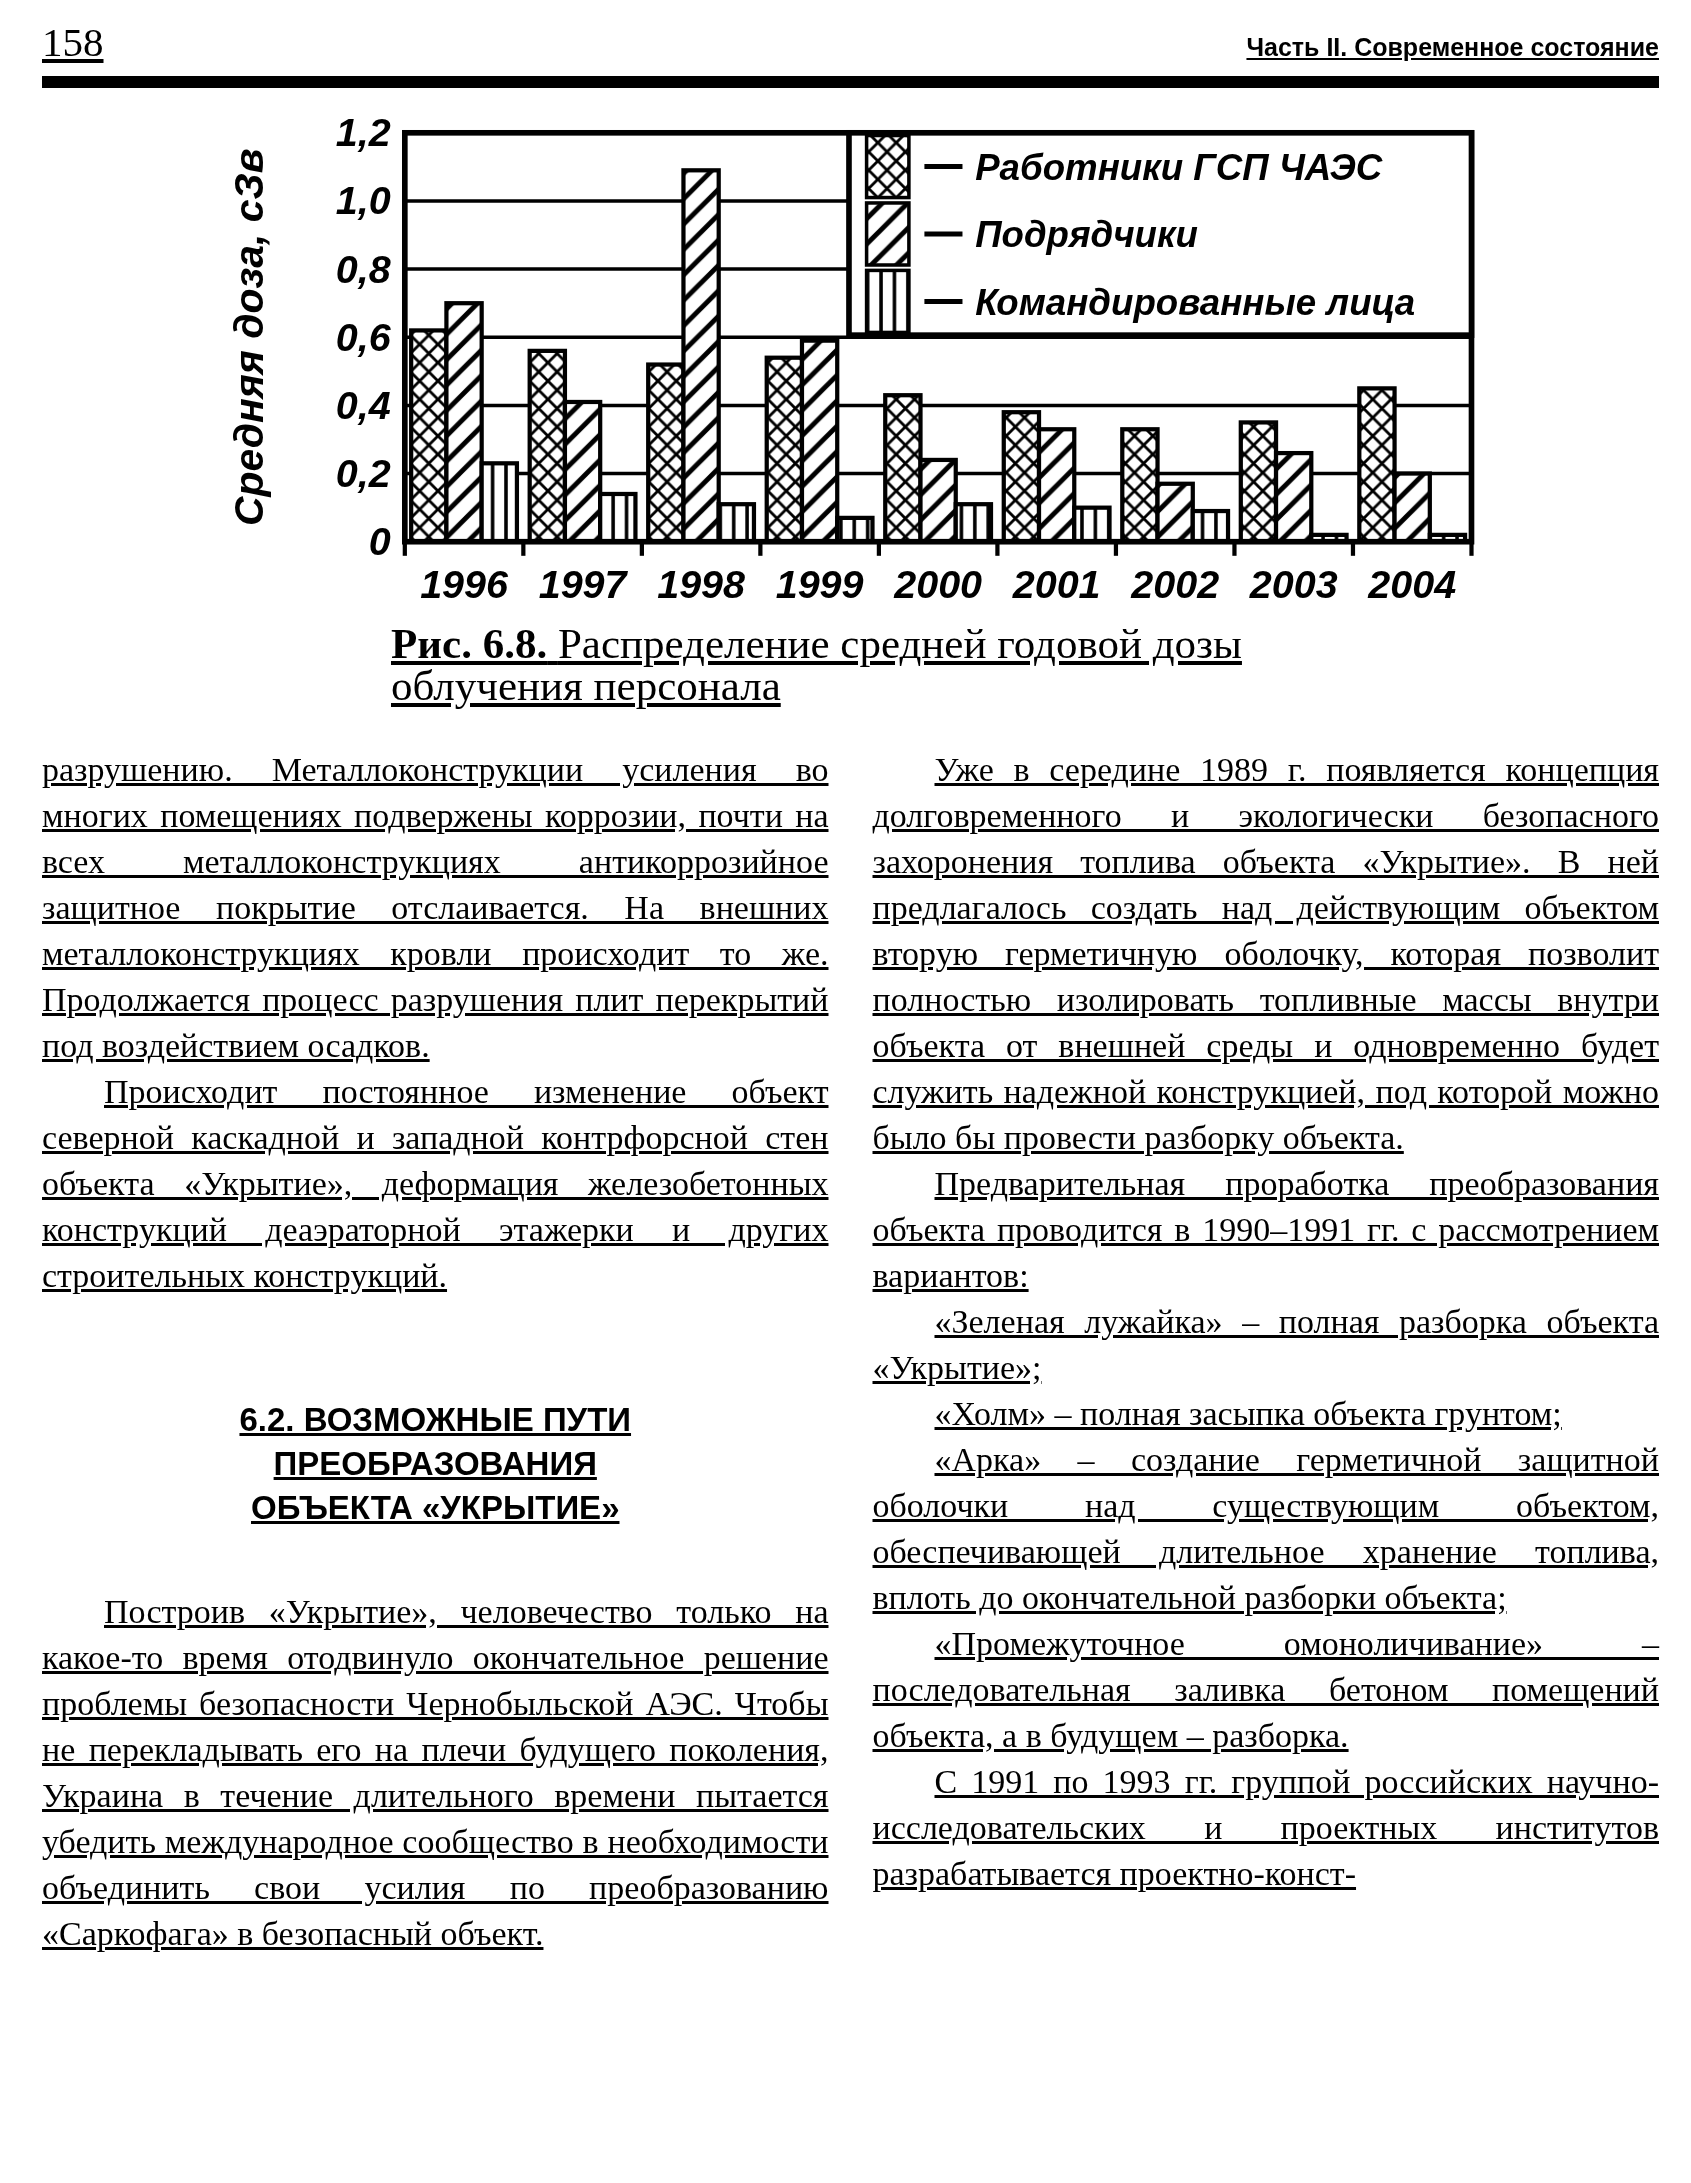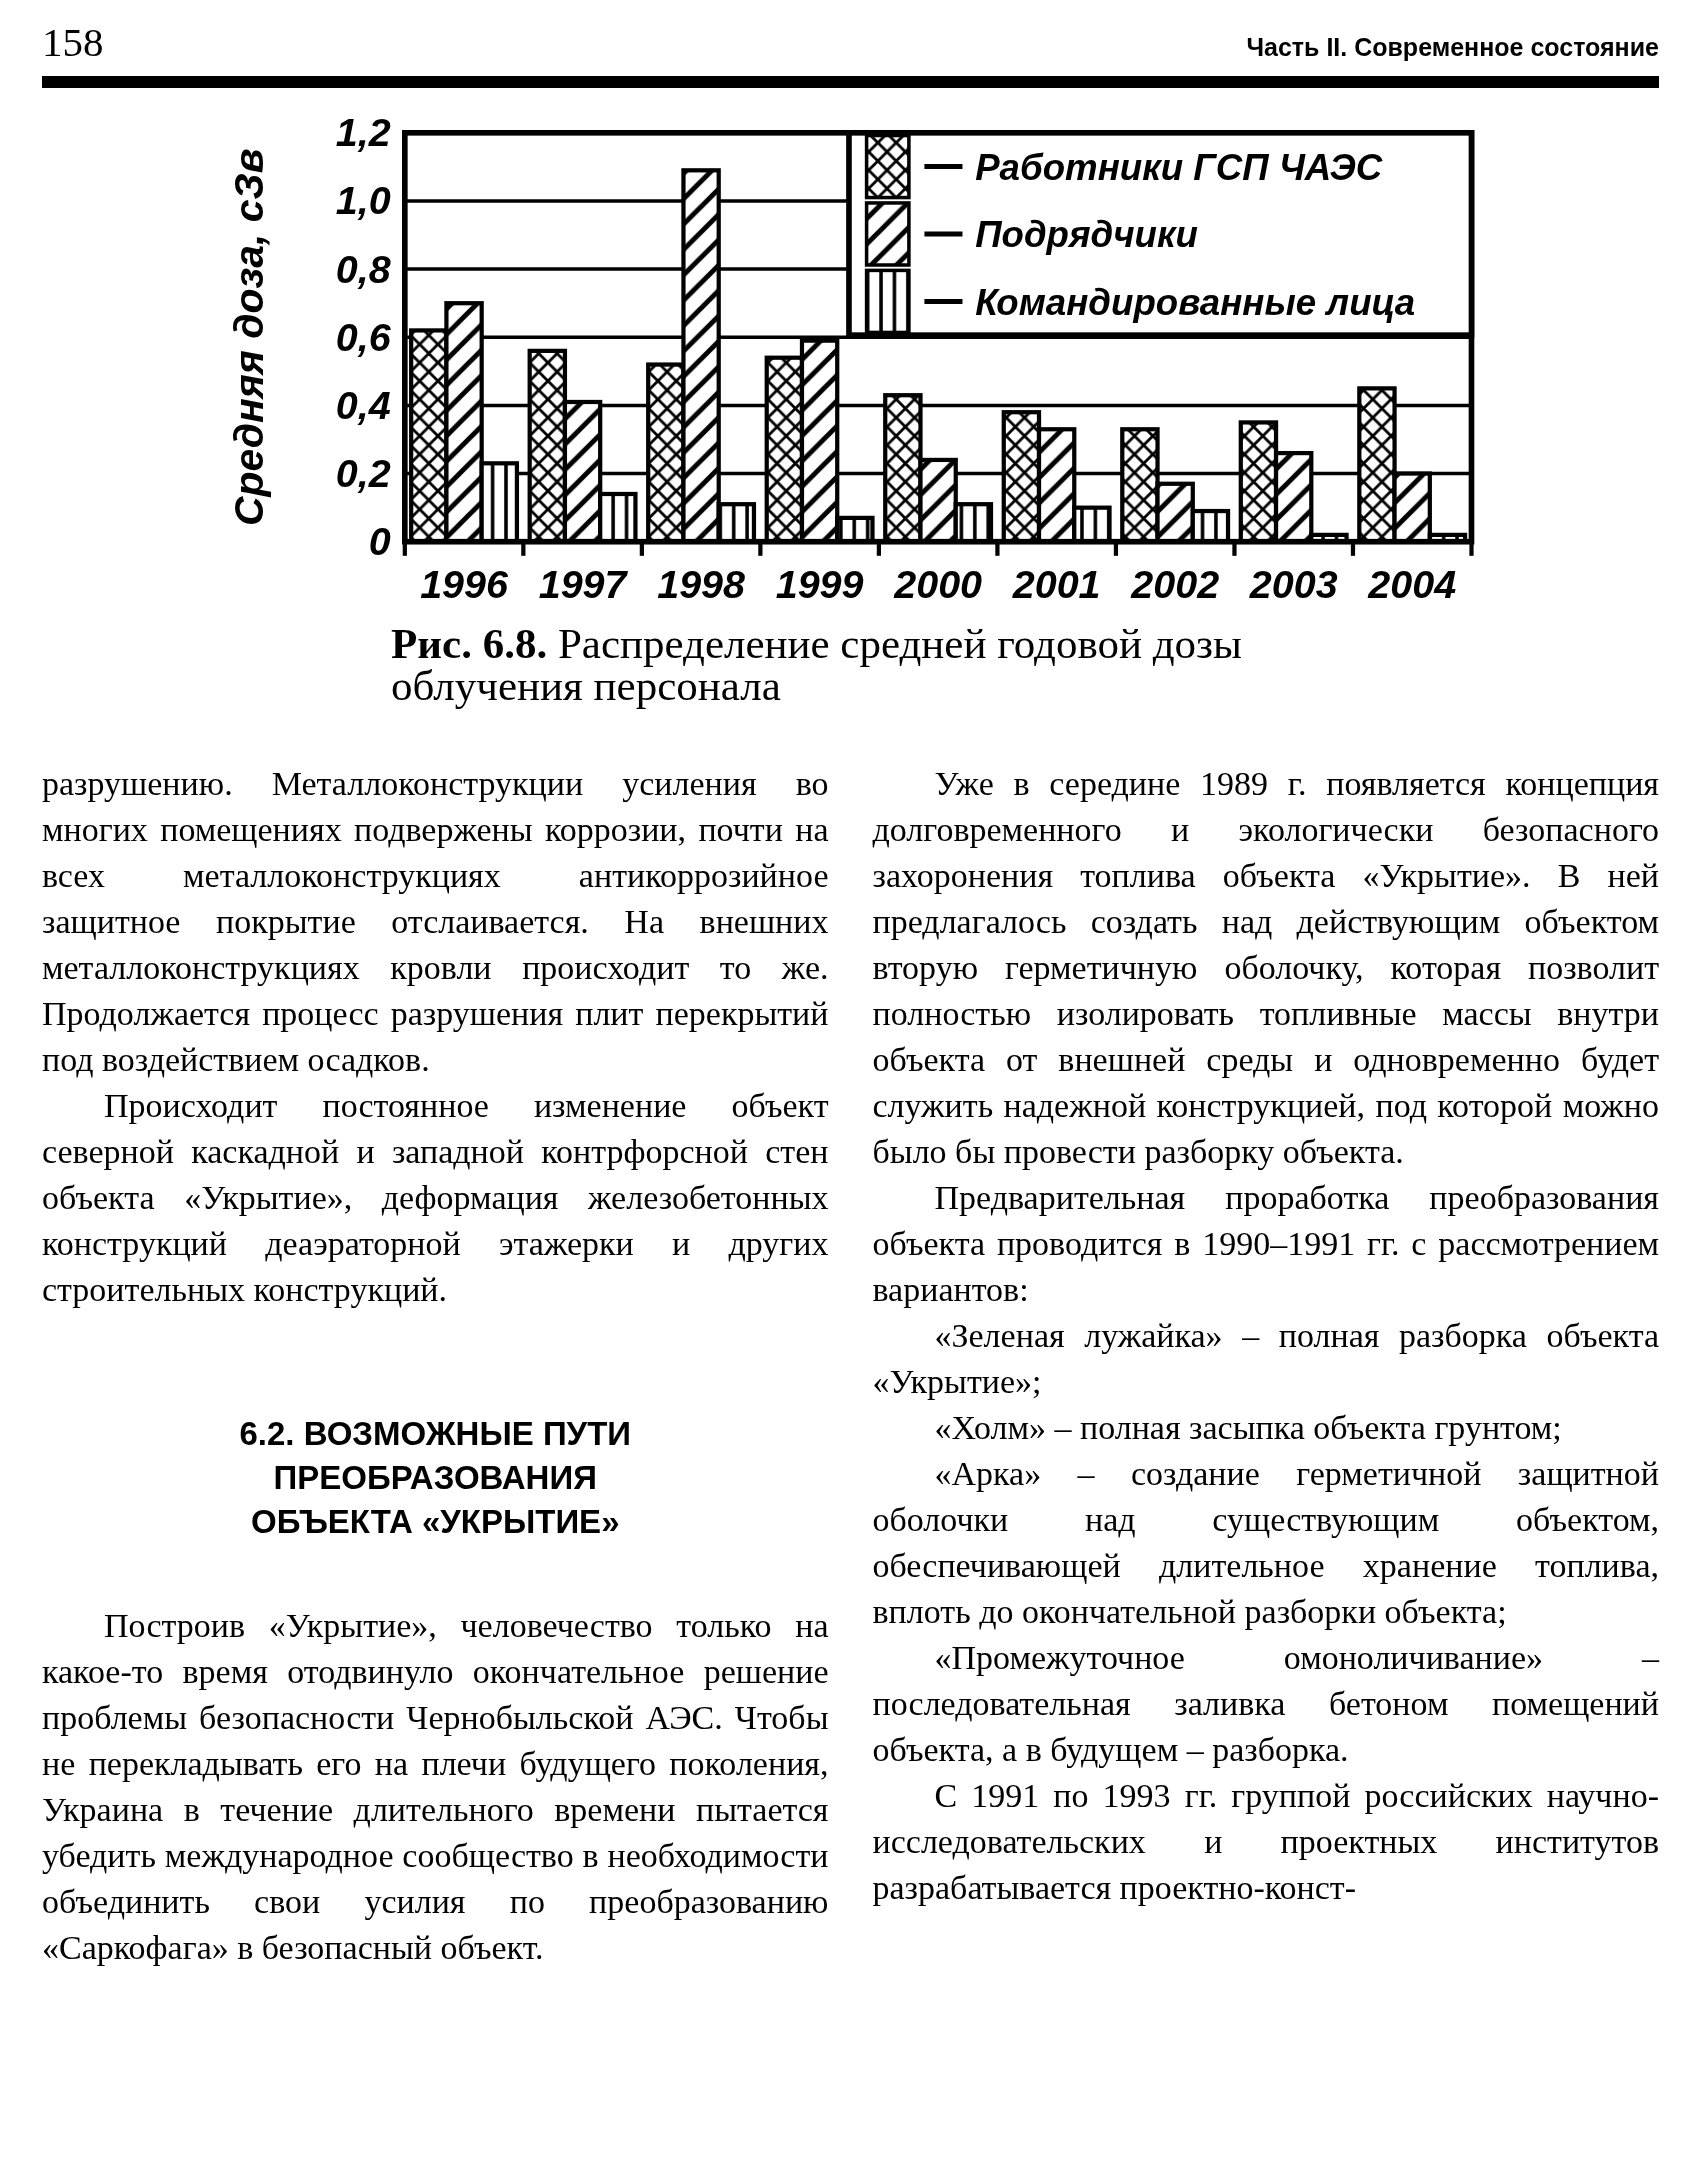--- a/index.html
+++ b/index.html
@@ -4,34 +4,35 @@
 <style>
   html,body{margin:0;padding:0;background:#fff;}
   .page{
     position:relative;
     width:1691px;height:2183px;
     box-sizing:border-box;
     padding:18.3px 32px 0 42px;
     background:#fff;color:#000;
     font-family:"Liberation Serif",serif;
     overflow:hidden;
+    text-decoration:underline;
   }
   .hdr{display:flex;justify-content:space-between;align-items:baseline;}
   .pagenum{font-size:41px;font-family:"Liberation Serif",serif;}
   .runhead{font-size:25px;font-weight:bold;font-family:"Liberation Sans",sans-serif;}
   .rule{margin-top:10px;height:11.3px;background:#000;}
   figure{margin:18.3px 0 0 0;padding:0;}
   #chart{display:block;margin-left:176px;}
   #chart text{font-family:"Liberation Sans",sans-serif;font-style:italic;font-weight:bold;fill:#000;}
   figcaption{
     margin:15.5px 0 0 349px;width:930px;
     font-size:43px;line-height:42px;text-align:left;
   }
   figcaption .b{font-weight:bold;}
-  .columns{display:flex;gap:44px;margin-top:54px;}
+  .columns{display:flex;gap:44px;margin-top:40px;}
   .col{flex:1;min-width:0;}
   .col p{
     margin:0;font-size:34px;line-height:46px;
     text-align:justify;
   }
   .col p.indent{text-indent:62px;}
   h2.section{
     font-family:"Liberation Sans",sans-serif;
     font-weight:bold;font-size:33px;line-height:44px;
     margin:99px 0 59px 0;

